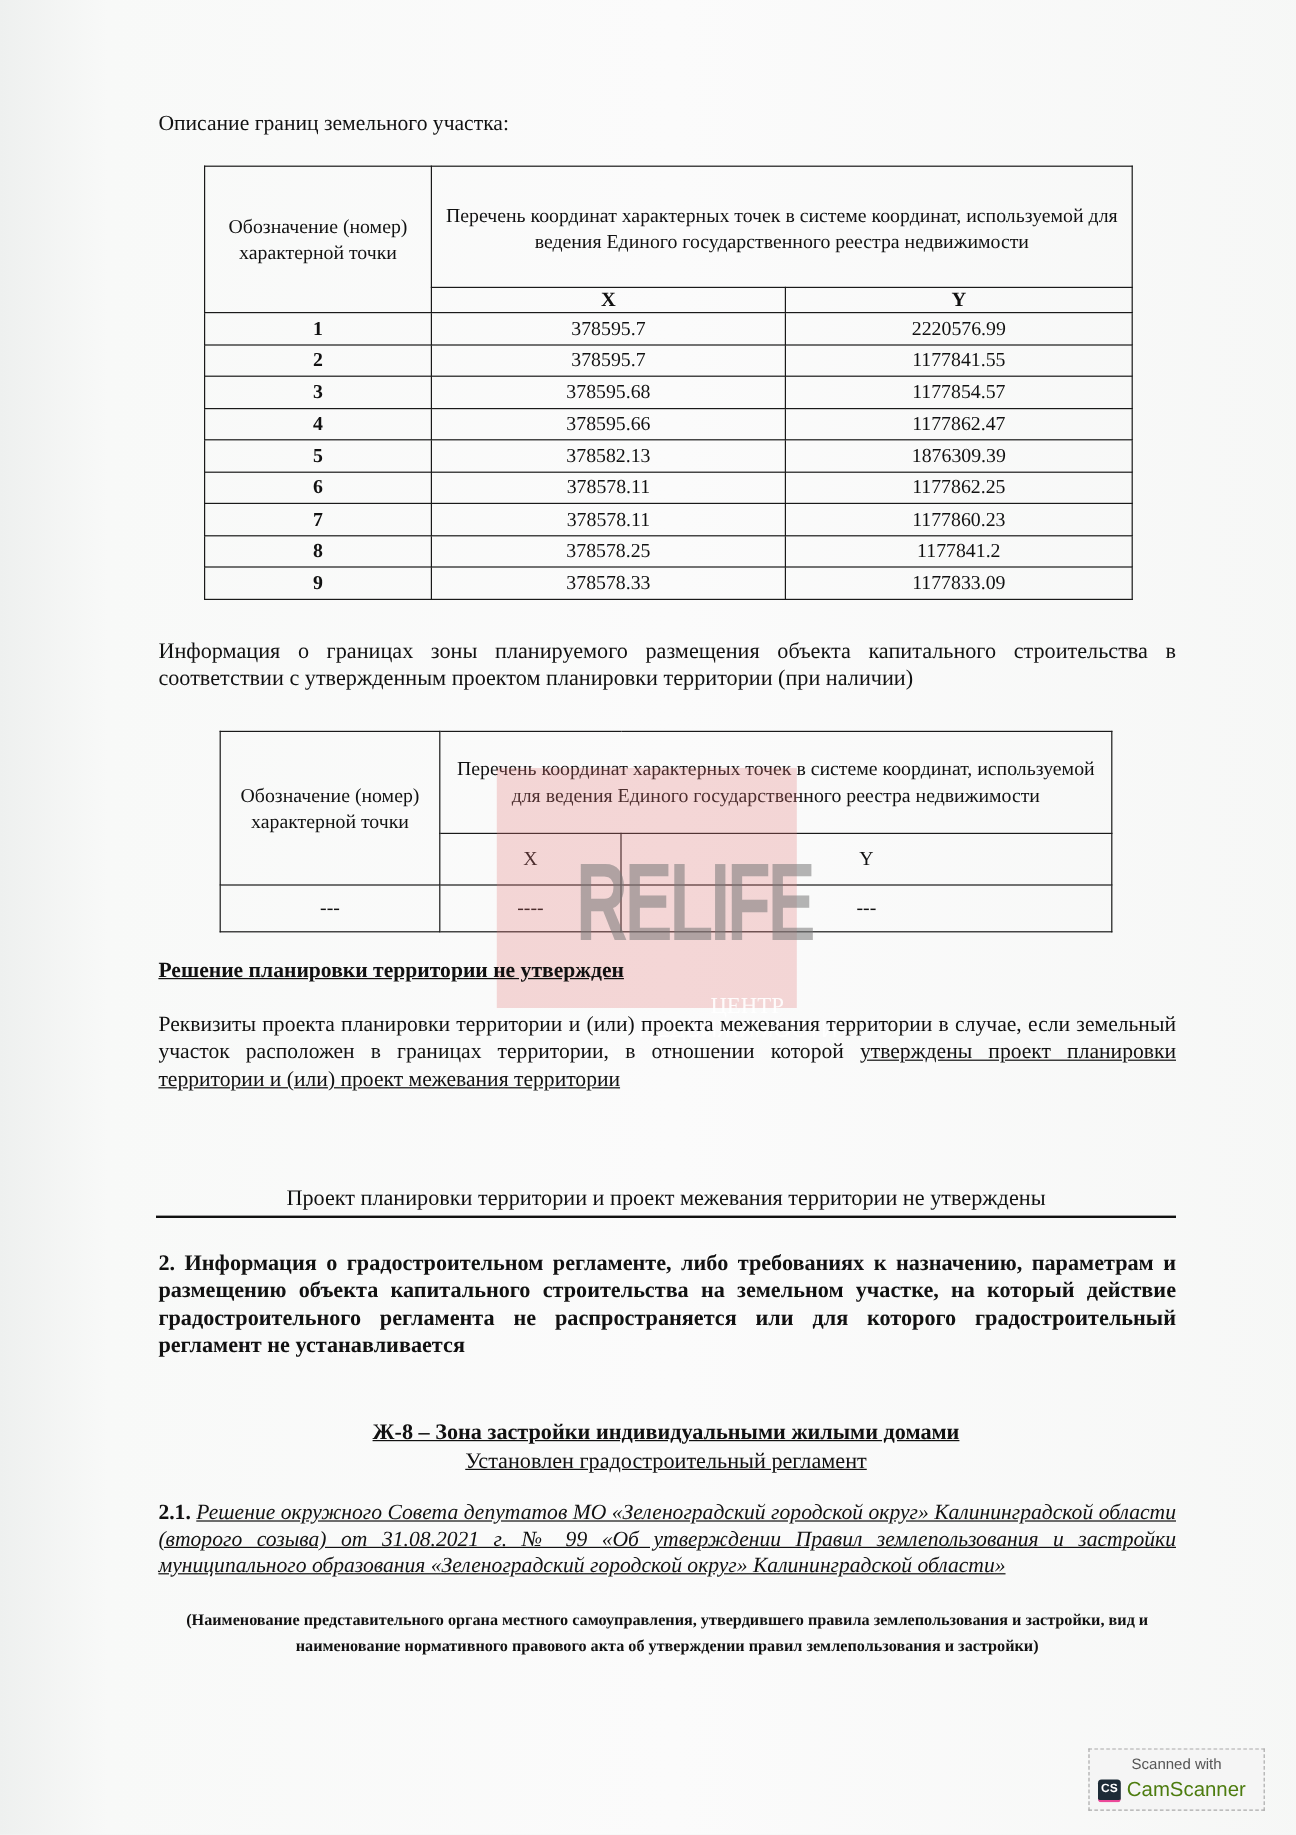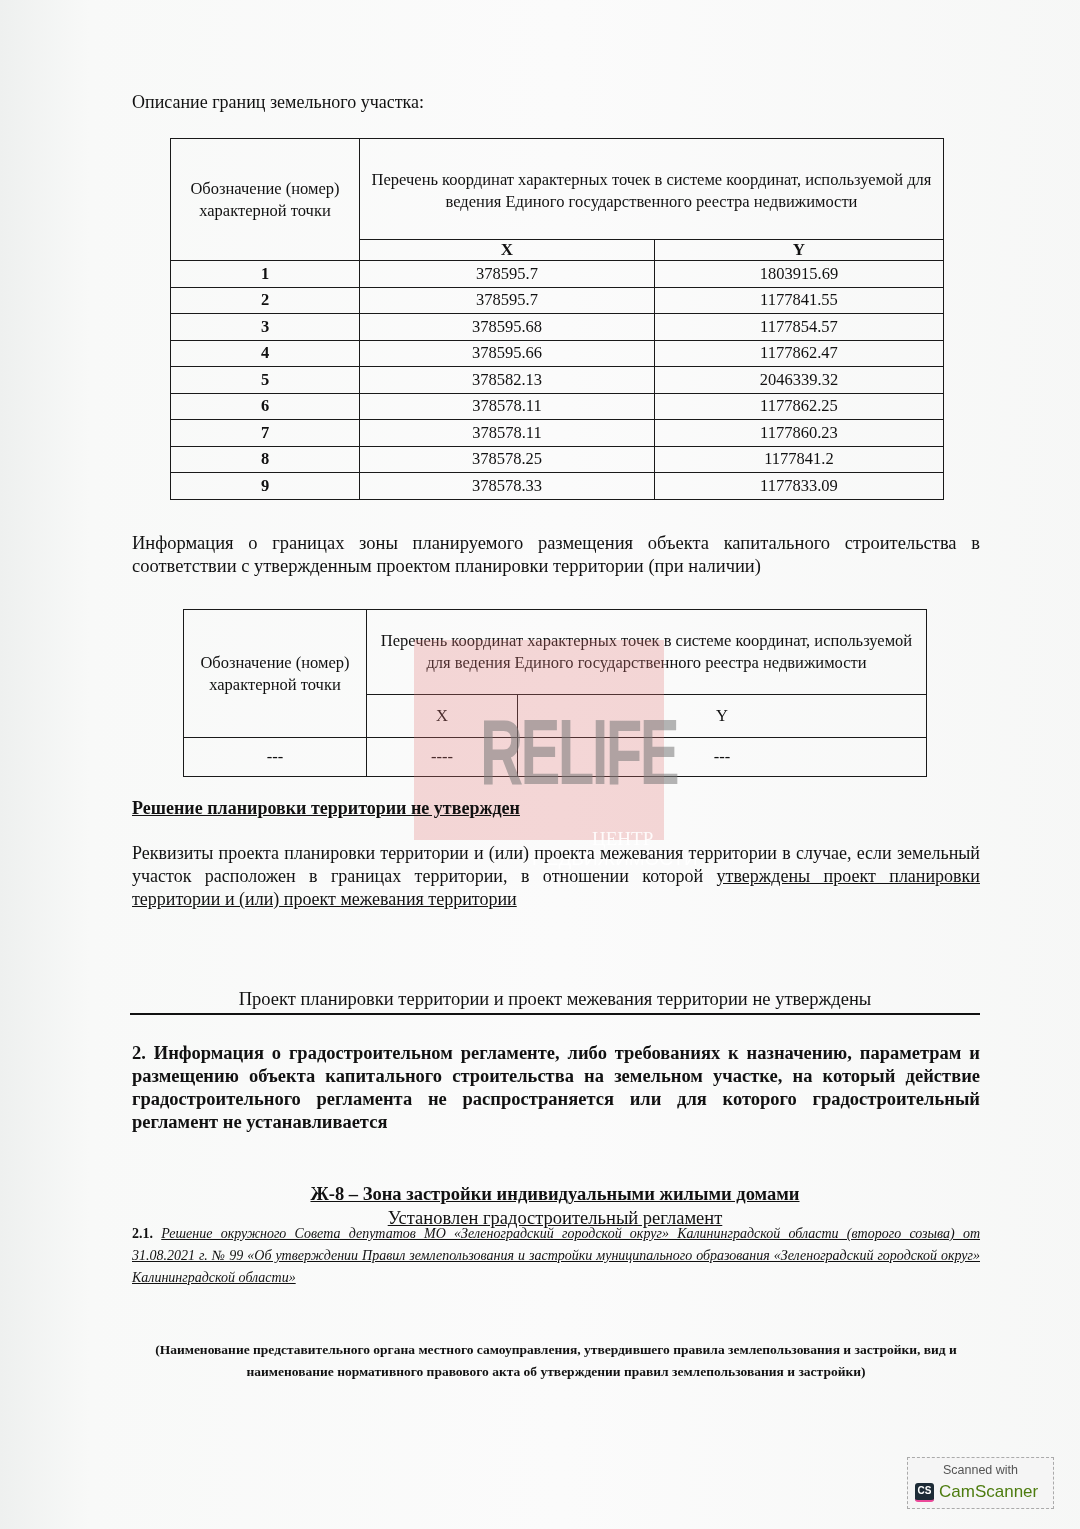--- a/index.html
+++ b/index.html
@@ -71,41 +71,41 @@
       </tr>
       <tr>
         <th class="xy" style="width:294px;">X</th>
         <th class="xy">Y</th>
       </tr>
     </thead>
     <tbody id="t1body">
         <tr>
           <td style="font-weight: bold;">1</td>
           <td>378595.7</td>
-          <td>1803915.69</td>
+          <td>2220576.99</td>
         </tr>
         <tr>
           <td style="font-weight: bold;">2</td>
           <td>378595.7</td>
           <td>1177841.55</td>
         </tr>
         <tr>
           <td style="font-weight: bold;">3</td>
           <td>378595.68</td>
           <td>1177854.57</td>
         </tr>
         <tr>
           <td style="font-weight: bold;">4</td>
           <td>378595.66</td>
           <td>1177862.47</td>
         </tr>
         <tr>
           <td style="font-weight: bold;">5</td>
           <td>378582.13</td>
-          <td>2046339.32</td>
+          <td>1876309.39</td>
         </tr>
         <tr>
           <td style="font-weight: bold;">6</td>
           <td>378578.11</td>
           <td>1177862.25</td>
         </tr>
         <tr>
           <td style="font-weight: bold;">7</td>
           <td>378578.11</td>
           <td>1177860.23</td>
@@ -160,21 +160,21 @@
 
 
   <div class="abs center" style="left:130px; top:989px; width:850px; font-size:18.5px;">Проект планировки территории и проект межевания территории не утверждены</div>
   <div class="hr" style="left:130px; top:1013px; width:850px;"></div>
 
   <div class="abs para bold" style="left:132px; top:1042px; width:848px; font-size:18.5px;">2. Информация о градостроительном регламенте, либо требованиях к назначению, параметрам и размещению объекта капитального строительства на земельном участке, на который действие градостроительного регламента не распространяется или для которого градостроительный регламент не устанавливается</div>
 
   <div class="abs center u bold" style="left:130px; top:1184px; width:850px; font-size:18.5px;">Ж-8 – Зона застройки индивидуальными жилыми домами</div>
   <div class="abs center u" style="left:130px; top:1208px; width:850px; font-size:18.5px;">Установлен градостроительный регламент</div>
 
-  <div class="abs para" style="left:132px; top:1223px; width:848px; font-size:14px; line-height:22px;">
+  <div class="abs para" style="left:132px; top:1249px; width:848px; font-size:18px; line-height:22px;">
     <span class="bold">2.1.</span>
     <span class="italic-u">Решение окружного Совета депутатов МО «Зеленоградский городской округ» Калининградской области (второго созыва) от 31.08.2021 г. № 99 «Об утверждении Правил землепользования и застройки муниципального образования «Зеленоградский городской округ» Калининградской области»</span>
   </div>
 
   <div class="abs small center" style="left:132px; top:1339px; width:848px; font-size:13.5px; line-height:22px;">(Наименование представительного органа местного самоуправления, утвердившего правила землепользования и застройки, вид и наименование нормативного правового акта об утверждении правил землепользования и застройки)</div>
 
   <div class="camscanner">
     <div class="cs-top">Scanned with</div>
     <div class="cs-logo">CS</div>
     <div class="cs-name">CamScanner</div>

